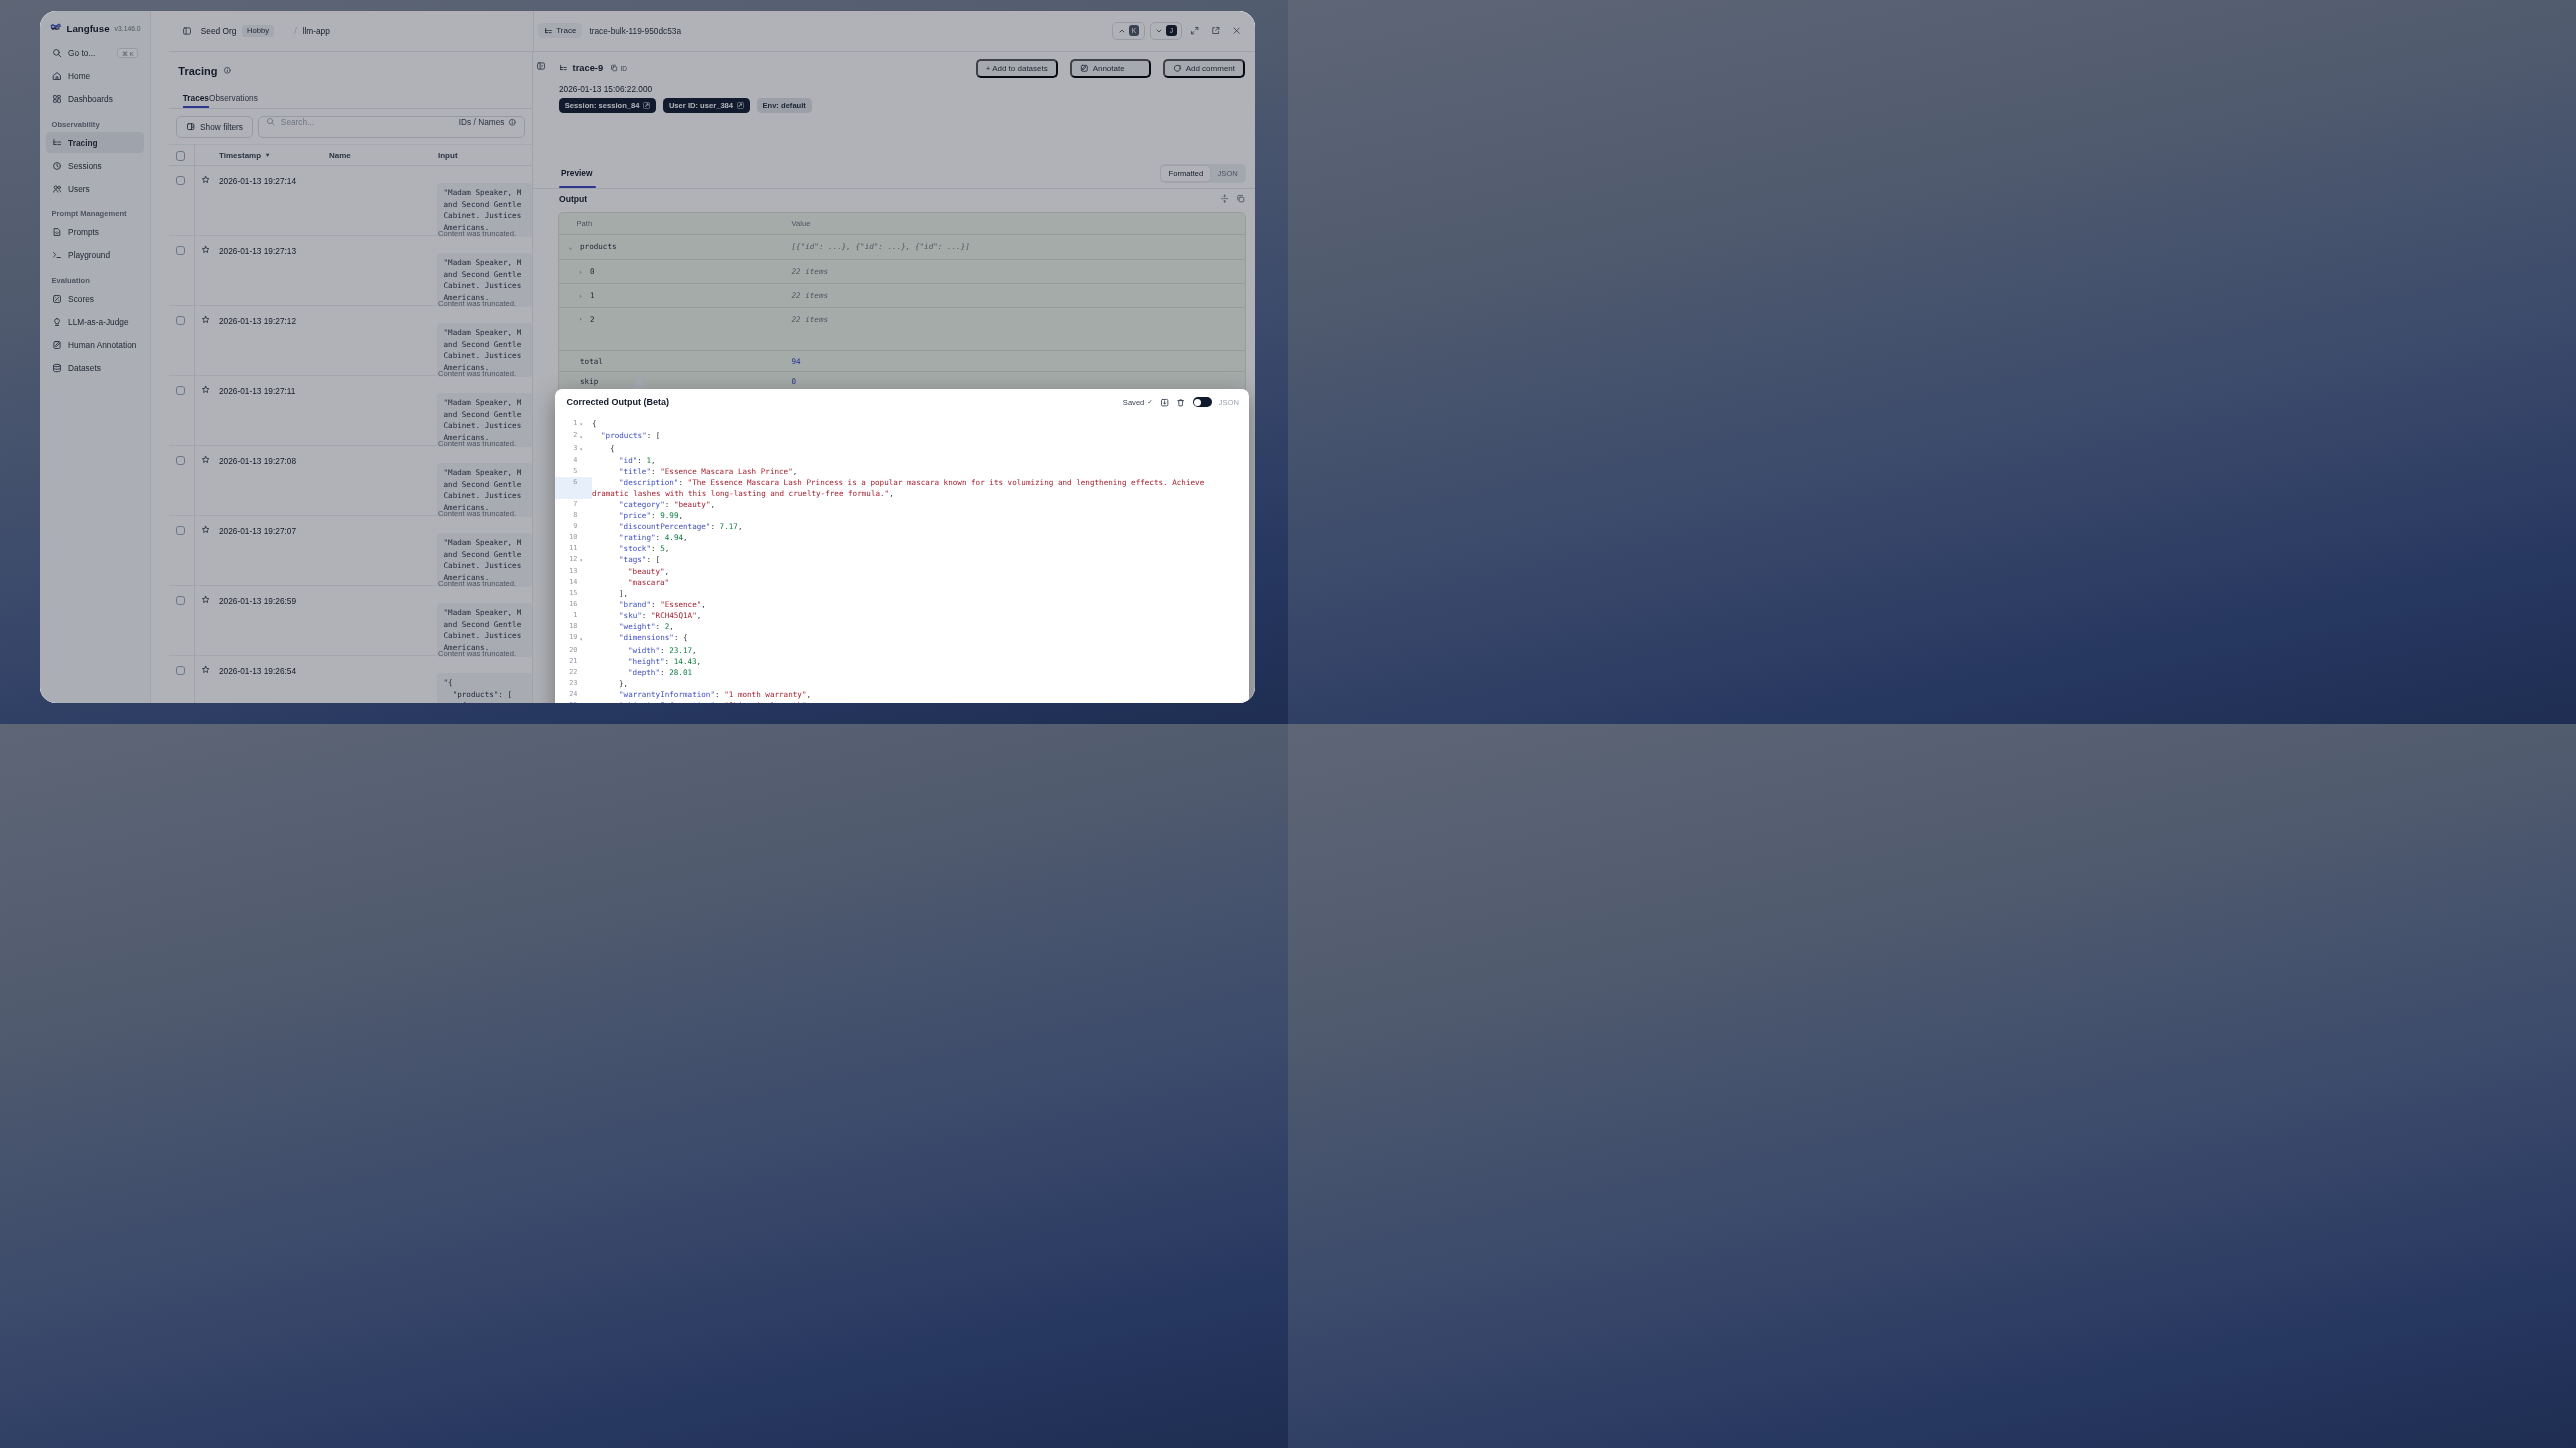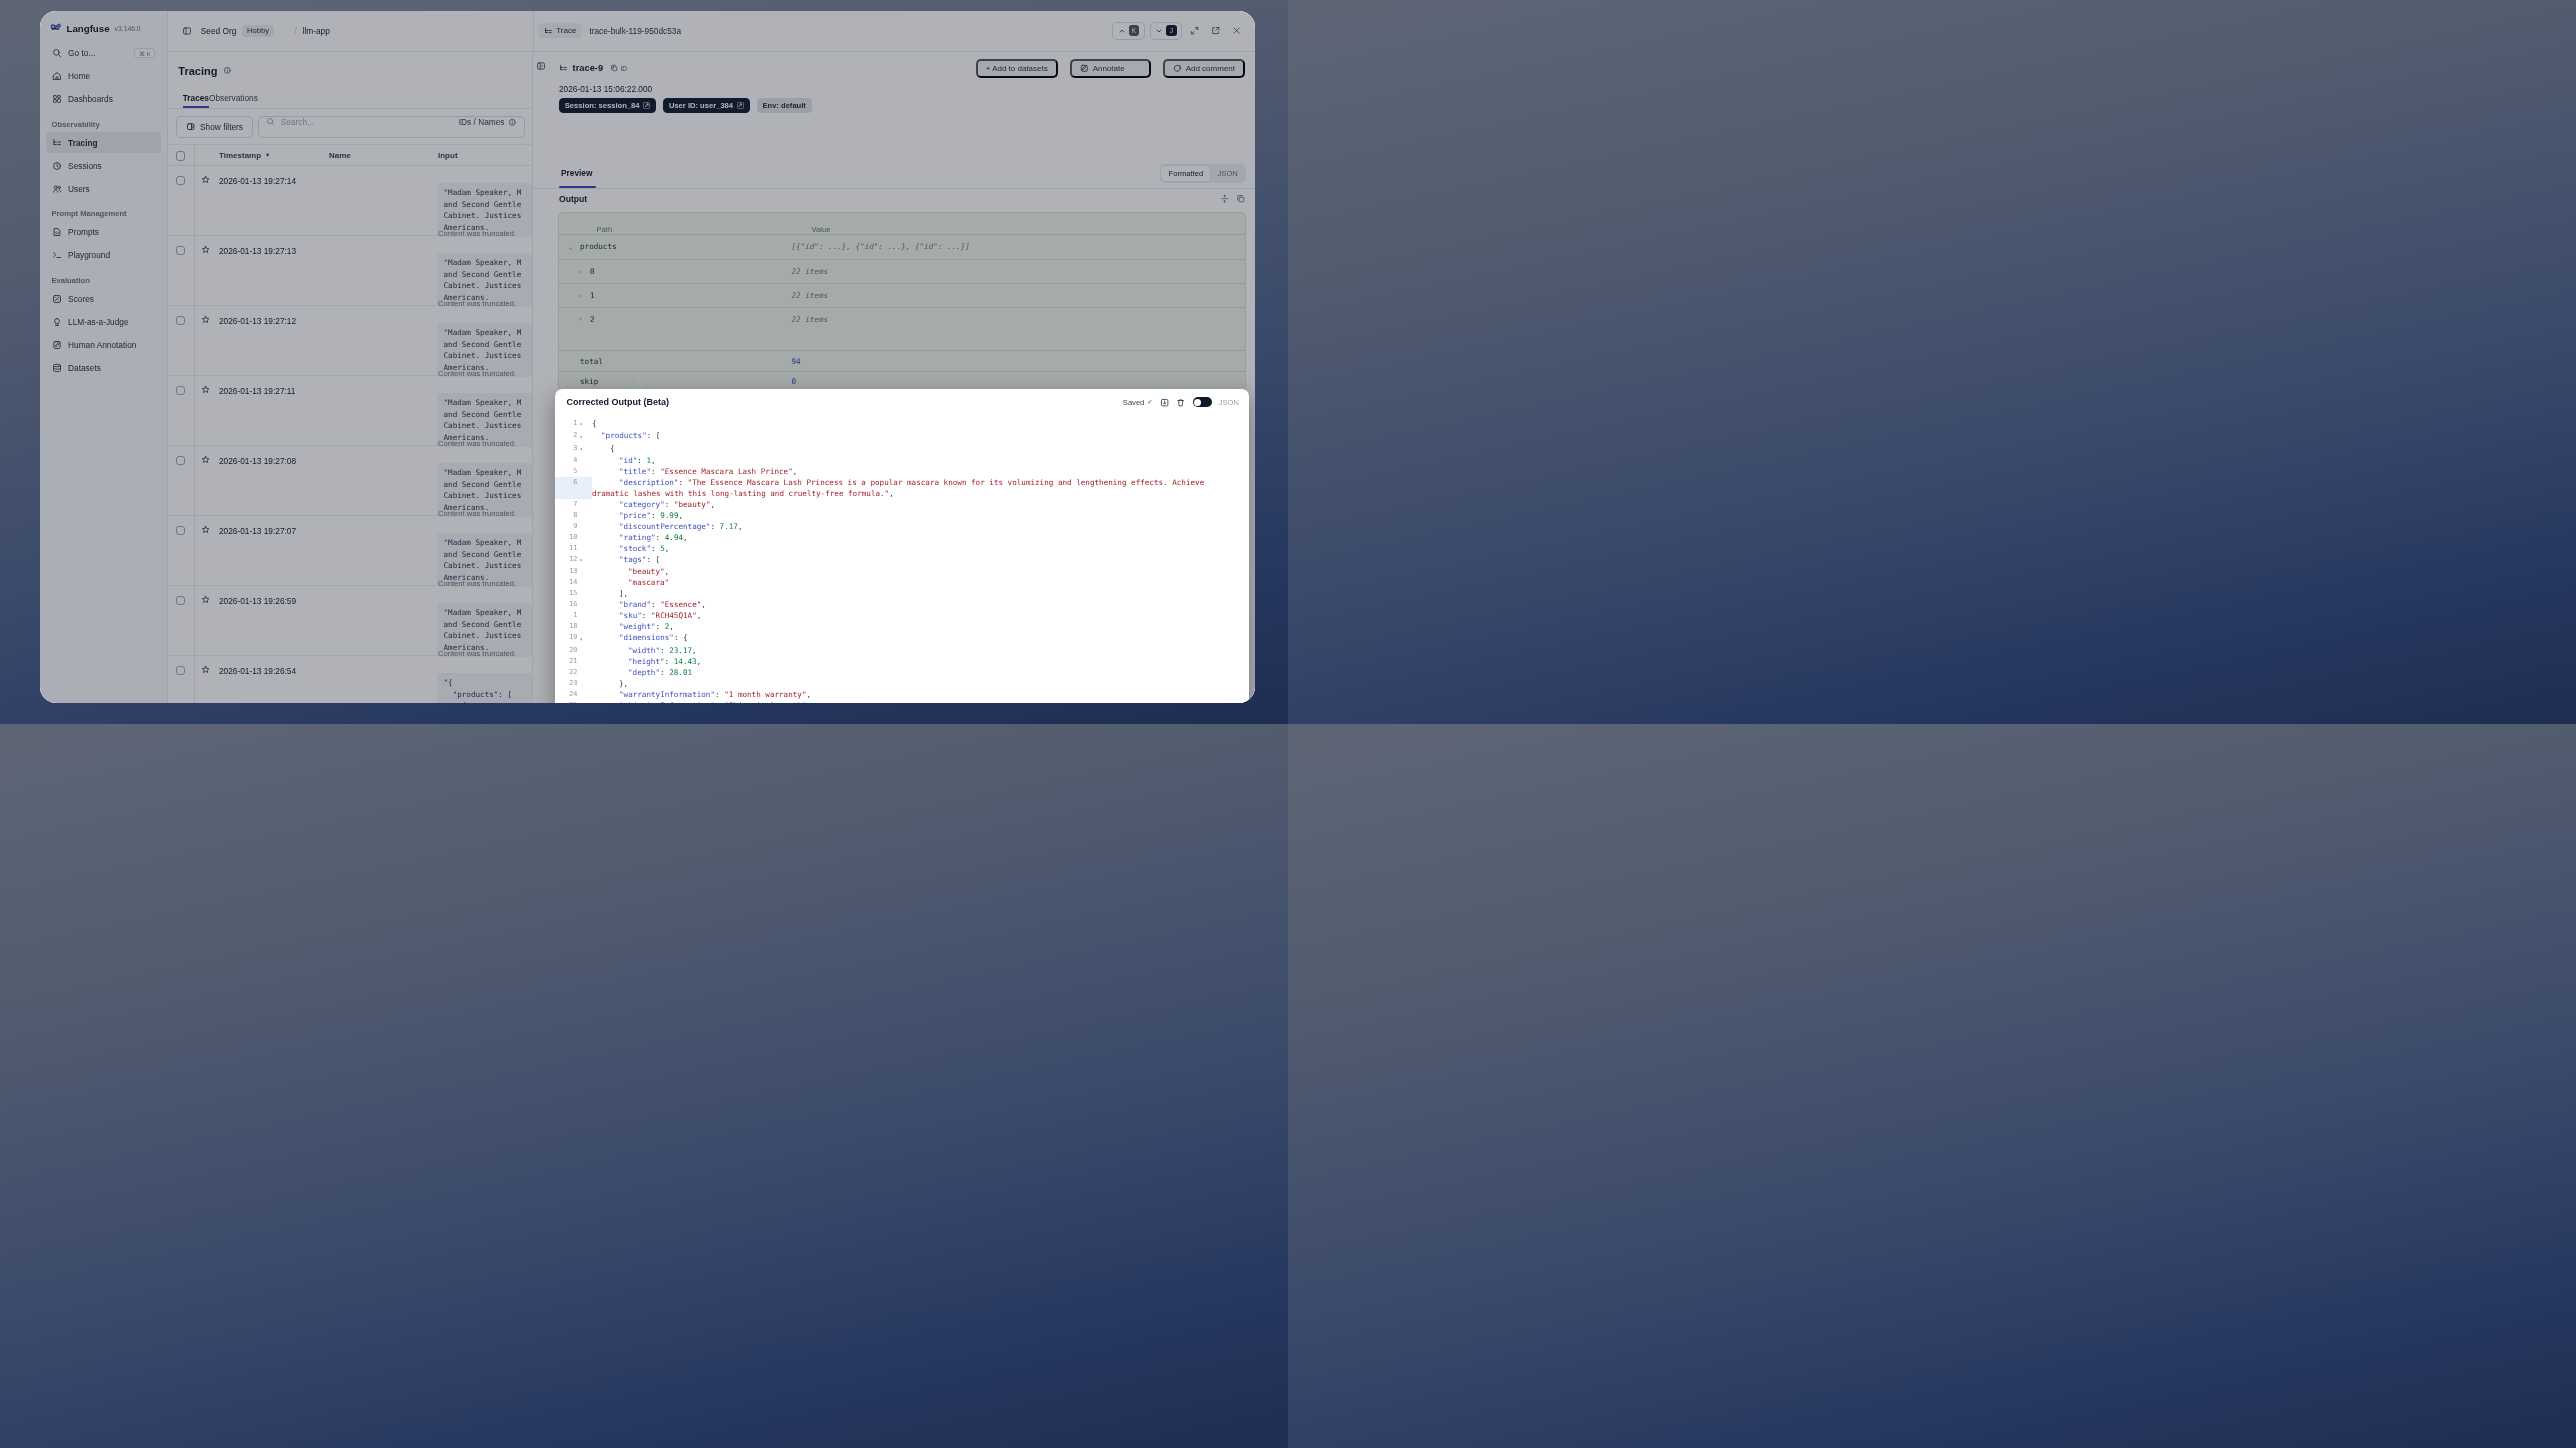--- a/index.html
+++ b/index.html
@@ -7,21 +7,21 @@
   body {
     font-family:"Liberation Sans", sans-serif;
     background: linear-gradient(168deg,#5e6676 0%,#525c6f 28%,#3b4a6b 60%,#263760 84%,#1e2d51 100%);
     position:relative; color:#1f2937;
   }
   .window { position:absolute; left:40px; top:10.8px; width:1215px; height:692px;
     background:#fff; border-radius:16px; overflow:hidden; }
   .dim-overlay { position:absolute; inset:0; background:rgba(24,30,44,.34); z-index:40; border-radius:16px; pointer-events:none; }
 
   
-  .sidebar { position:absolute; left:0; top:0; bottom:0; width:128px; background:#f8f9fa; border-right:0.7px solid #e6e8eb; z-index:1; }
+  .sidebar { position:absolute; left:0; top:0; bottom:0; width:111px; background:#f8f9fa; border-right:0.7px solid #e6e8eb; z-index:1; }
   .sb-head { display:flex; align-items:center; gap:5px; padding:11.5px 8.6px 7.2px 10px; }
   .brand { font-weight:bold; font-size:9.7px; color:#111827; }
   .version { font-size:6.8px; color:#6b7280; }
   .sb-item { display:flex; align-items:center; gap:6.5px; height:21.6px; margin:1.4px 5.8px; padding:0 5.8px; border-radius:4.3px; font-size:8.3px; color:#1f2937; cursor:pointer; }
   .sb-item.active { background:#e5e8ed; font-weight:bold; }
   .sb-item .ic { width:10px; height:10px; flex:none; color:#374151; display:flex; align-items:center; justify-content:center; }
   .sb-label { font-size:7.6px; color:#6b7280; font-weight:bold; margin:10px 11.5px 2.9px 11.5px; }
   .kbd { margin-left:auto; font-size:6.1px; color:#6b7280; border:0.7px solid #d8dce2; background:#fff; border-radius:2.9px; padding:0.7px 3.6px; }
 
   
@@ -79,21 +79,21 @@
   .d-tabs { position:absolute; left:0; right:0; top:108px; height:29px; border-bottom:0.7px solid #e7e9ec; }
   .d-tab { position:absolute; left:28px; top:8.6px; font-size:8.3px; font-weight:bold; color:#111827; }
   .d-tab-underline { position:absolute; left:26px; top:26px; width:37px; height:2.2px; background:#3c47c6; border-radius:1.4px; }
   .fmt-toggle { position:absolute; right:8.6px; top:4.3px; display:flex; align-items:center; background:#eceef2; border-radius:5px; padding:1.4px; height:19.4px; font-size:7.6px; }
   .fmt-opt { padding:2.9px 7.2px; border-radius:3.6px; color:#6b7280; cursor:pointer; }
   .fmt-opt.sel { background:#fff; color:#111827; box-shadow:0 0 1.4px rgba(0,0,0,.18); }
   .out-head { position:absolute; left:26px; top:142px; font-size:8.6px; font-weight:bold; color:#111827; }
   .out-icons { position:absolute; right:10px; top:142px; display:flex; gap:6.5px; color:#6b7280; }
   .out-box { position:absolute; left:24.5px; width:688px; top:160px; height:188px; background:#edf5ea; border:0.7px solid #d9e3d4; border-radius:5px; overflow:hidden;
     font-family:"DejaVu Sans Mono", monospace; font-size:7.6px; }
-  .ob-head { display:flex; height:21px; align-items:flex-end; color:#6b7280; font-family:"Liberation Sans",sans-serif; font-size:7.6px;padding-left:20px; }
+  .ob-head { display:flex; height:21px; align-items:center; color:#6b7280; font-family:"Liberation Sans",sans-serif; font-size:7.6px; }
   .ob-row { display:flex; align-items:center; border-top:0.7px solid #d3decf; }
   .ob-key { display:flex; align-items:center; gap:4.3px; color:#1f2937; }
   .ob-arrow { color:#6b7280; font-size:6.5px; width:7.2px; }
   .ob-kcol { width:233px; flex:none; }
   .ob-val.preview { font-style:italic; color:#6f7780; }
   .ob-val.num { color:#2d3fc0; }
 
   
   .pop-arrow { position:absolute; left:99px; top:324px; width:0; height:0; z-index:55;
     border-left:7.2px solid transparent; border-right:7.2px solid transparent; border-bottom:13.7px solid #a7adb6; }

